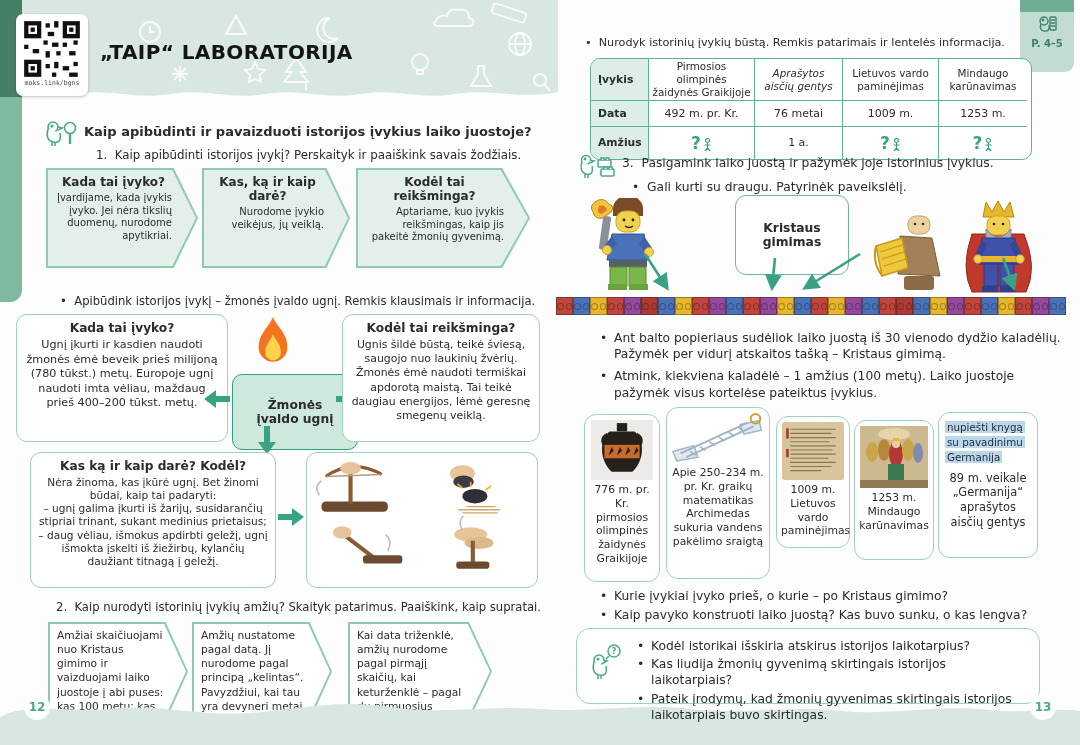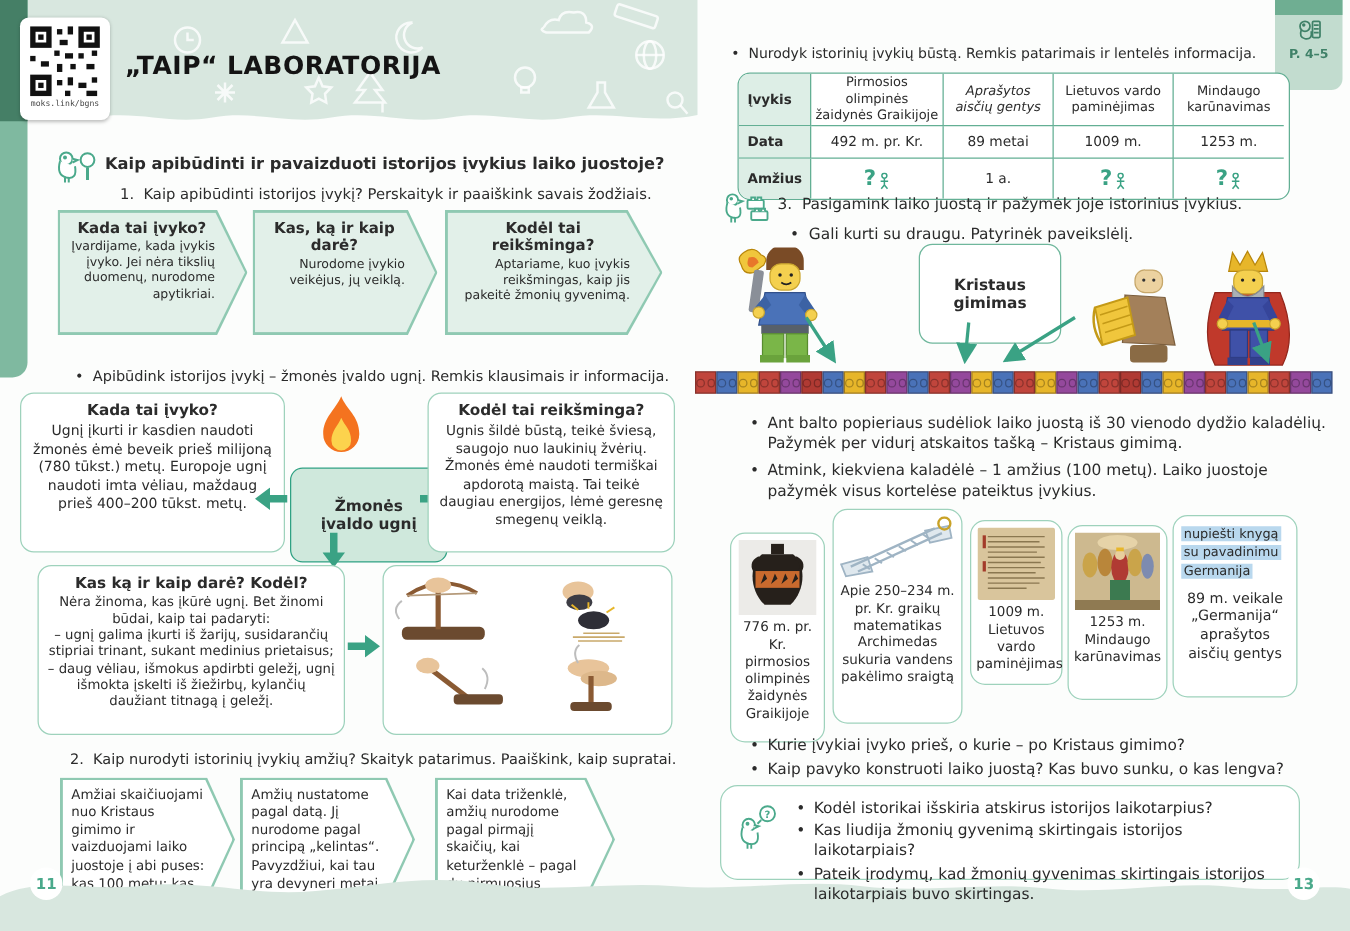--- a/index.html
+++ b/index.html
@@ -278,21 +278,21 @@
     <div class="outer"></div>
       <div class="inner"></div>
     <div class="ct" style="padding:7px 22px 6px 9px;">
         <div class="tip">Kai data triženklė, amžių nurodome pagal pirmąjį skaičių, kai keturženklė – pagal du pirmuosius skaičius.</div>
       </div>
   </div>
 
   <svg class="abs" style="left:0;top:683px;z-index:0;" width="1080" height="62" viewBox="0 0 1080 62">
     <path d="M0,34 C30,18 70,30 110,26 C160,20 200,34 250,30 C300,26 340,16 390,24 C440,32 490,22 540,26 C590,30 640,20 690,26 C740,32 790,22 840,28 C890,33 940,21 990,27 C1030,31 1060,24 1080,28 L1080,62 H0 Z" fill="#d8e7df"></path>
   </svg>
-  <div class="pnum abs" style="left:24px;top:694px;z-index:2;">11</div>
+  <div class="pnum abs" style="left:24px;top:694px;z-index:2;">12</div>
   <div class="pnum abs" style="left:1030px;top:694px;z-index:2;">13</div>
 
   <div class="tab abs" style="left:1008px;top:0;width:54px;height:72px;margin-left:12px;">
     <div style="height:12px;background:#6fae92;"></div>
     <svg width="22" height="20" viewBox="0 0 22 20" style="margin-top:2px;">
       <g stroke="#3f8168" stroke-width="1.4" fill="none">
         <circle cx="8" cy="7" r="4"></circle>
           <path d="M5,10 q-2,6 3,7 q6,1 5,-6"></path>
           <circle cx="7" cy="6" r="0.7" fill="#3f8168"></circle>
         <rect x="14" y="3" width="6" height="13" rx="1"></rect>
@@ -309,21 +309,21 @@
 
   <div class="tbl abs" style="left:590px;top:58px;width:440px;">
     <div class="c lab" style="height:42px;">Įvykis</div>
     <div class="c" style="height:42px;">Pirmosios olimpinės žaidynės Graikijoje</div>
     <div class="c" style="height:42px;font-style:italic;">Aprašytos aisčių gentys</div>
     <div class="c" style="height:42px;">Lietuvos vardo paminėjimas</div>
     <div class="c" style="height:42px;">Mindaugo karūnavimas</div>
 
     <div class="c lab" style="height:26px;">Data</div>
     <div class="c val" style="height:26px;">492 m. pr. Kr.</div>
-    <div class="c val" style="height:26px;">89 metai</div>
+    <div class="c val" style="height:26px;">76 metai</div>
     <div class="c val" style="height:26px;">1009 m.</div>
     <div class="c val" style="height:26px;">1253 m.</div>
 
     <div class="c lab lastrow" style="height:32px;">Amžius</div>
     <div class="c val lastrow" style="height:32px;">
       <span class="qwrap">
           <span class="qmark">?</span>
       <svg width="9" height="14" viewBox="0 0 9 14">
             <g stroke="#3aa284" stroke-width="1.2" fill="none">
               <circle cx="4.5" cy="2.5" r="2"></circle>
@@ -568,21 +568,21 @@
         <span class="stud"></span>
         <span class="stud"></span>
       </div>
     </div>
 
   <ul class="dots abs" style="left:600px;top:330px;width:466px;">
     <li>Ant balto popieriaus sudėliok laiko juostą iš 30 vienodo dydžio kaladėlių. Pažymėk per vidurį atskaitos tašką – Kristaus gimimą.</li>
     <li>Atmink, kiekviena kaladėlė – 1 amžius (100 metų). Laiko juostoje pažymėk visus kortelėse pateiktus įvykius.</li>
   </ul>
 
-  <div class="card abs" style="left:584px;top:426px;width:76px;height:168px;">
+  <div class="card abs" style="left:584px;top:414px;width:76px;height:168px;">
     <svg width="64" height="60" viewBox="0 0 60 58" style="display:block;margin:0 auto;">
       <rect width="60" height="58" fill="#ecebe8"></rect>
       <rect x="25" y="3" width="10" height="8" fill="#26201b"></rect>
       <path d="M18,11 C7,20 9,40 20,50 L40,50 C51,40 53,20 42,11 Z" fill="#26201b"></path>
       <path d="M16,14 q-8,4 -2,12" stroke="#26201b" stroke-width="3" fill="none"></path>
       <path d="M44,14 q8,4 2,12" stroke="#26201b" stroke-width="3" fill="none"></path>
       <rect x="13" y="24" width="34" height="13" fill="#c96a2e"></rect>
       <g fill="#26201b">
           <path d="M17,34 l3,-8 2,4 z"></path>
           <path d="M25,34 l3,-8 2,4 z"></path>

